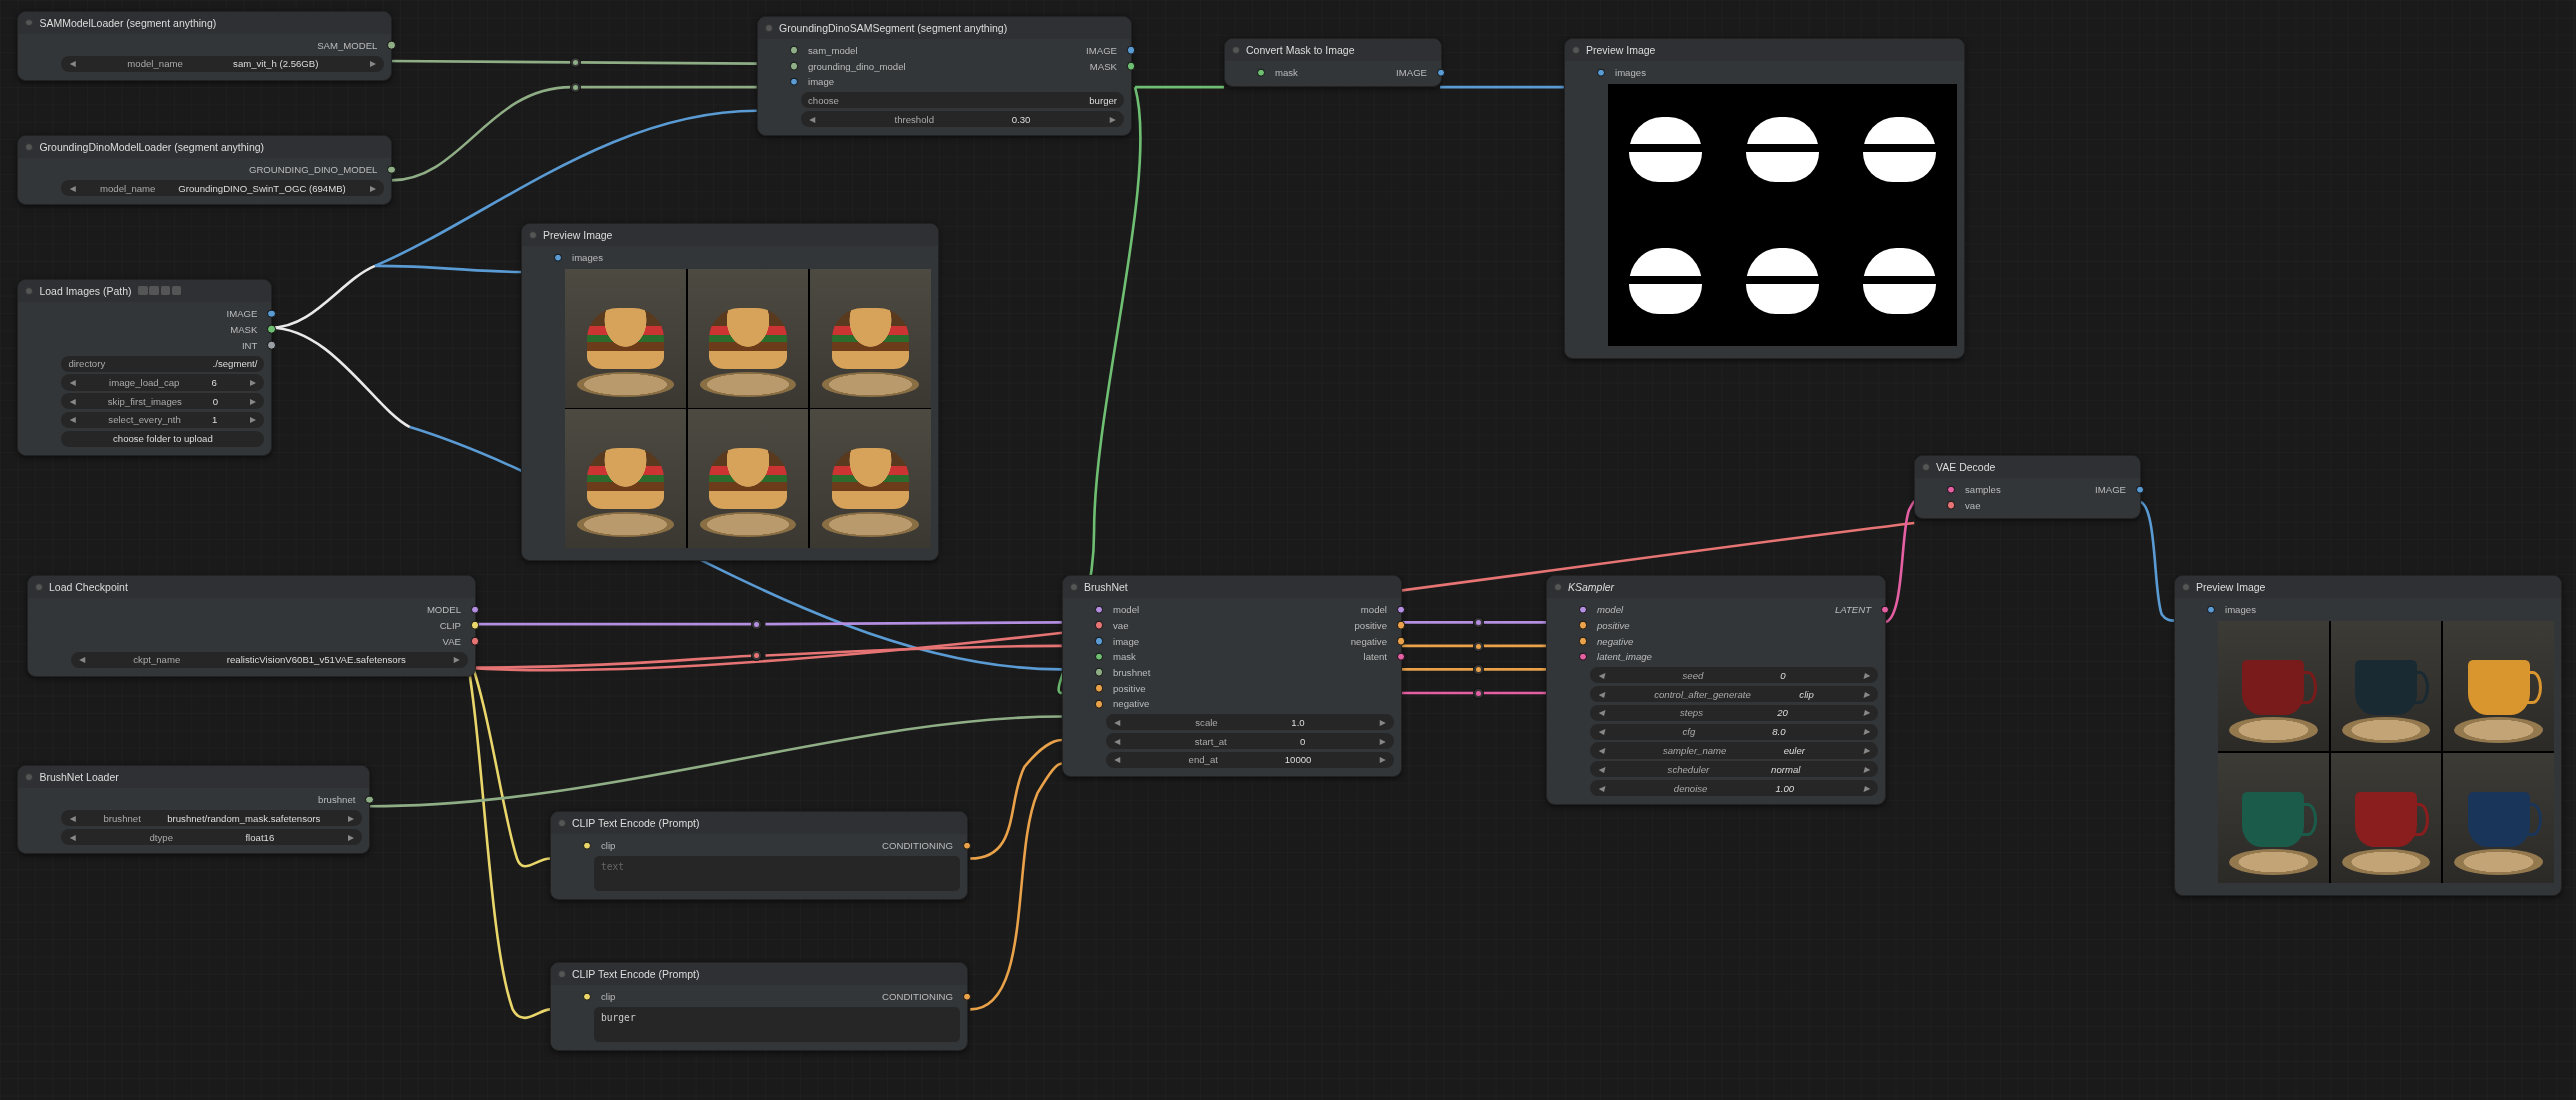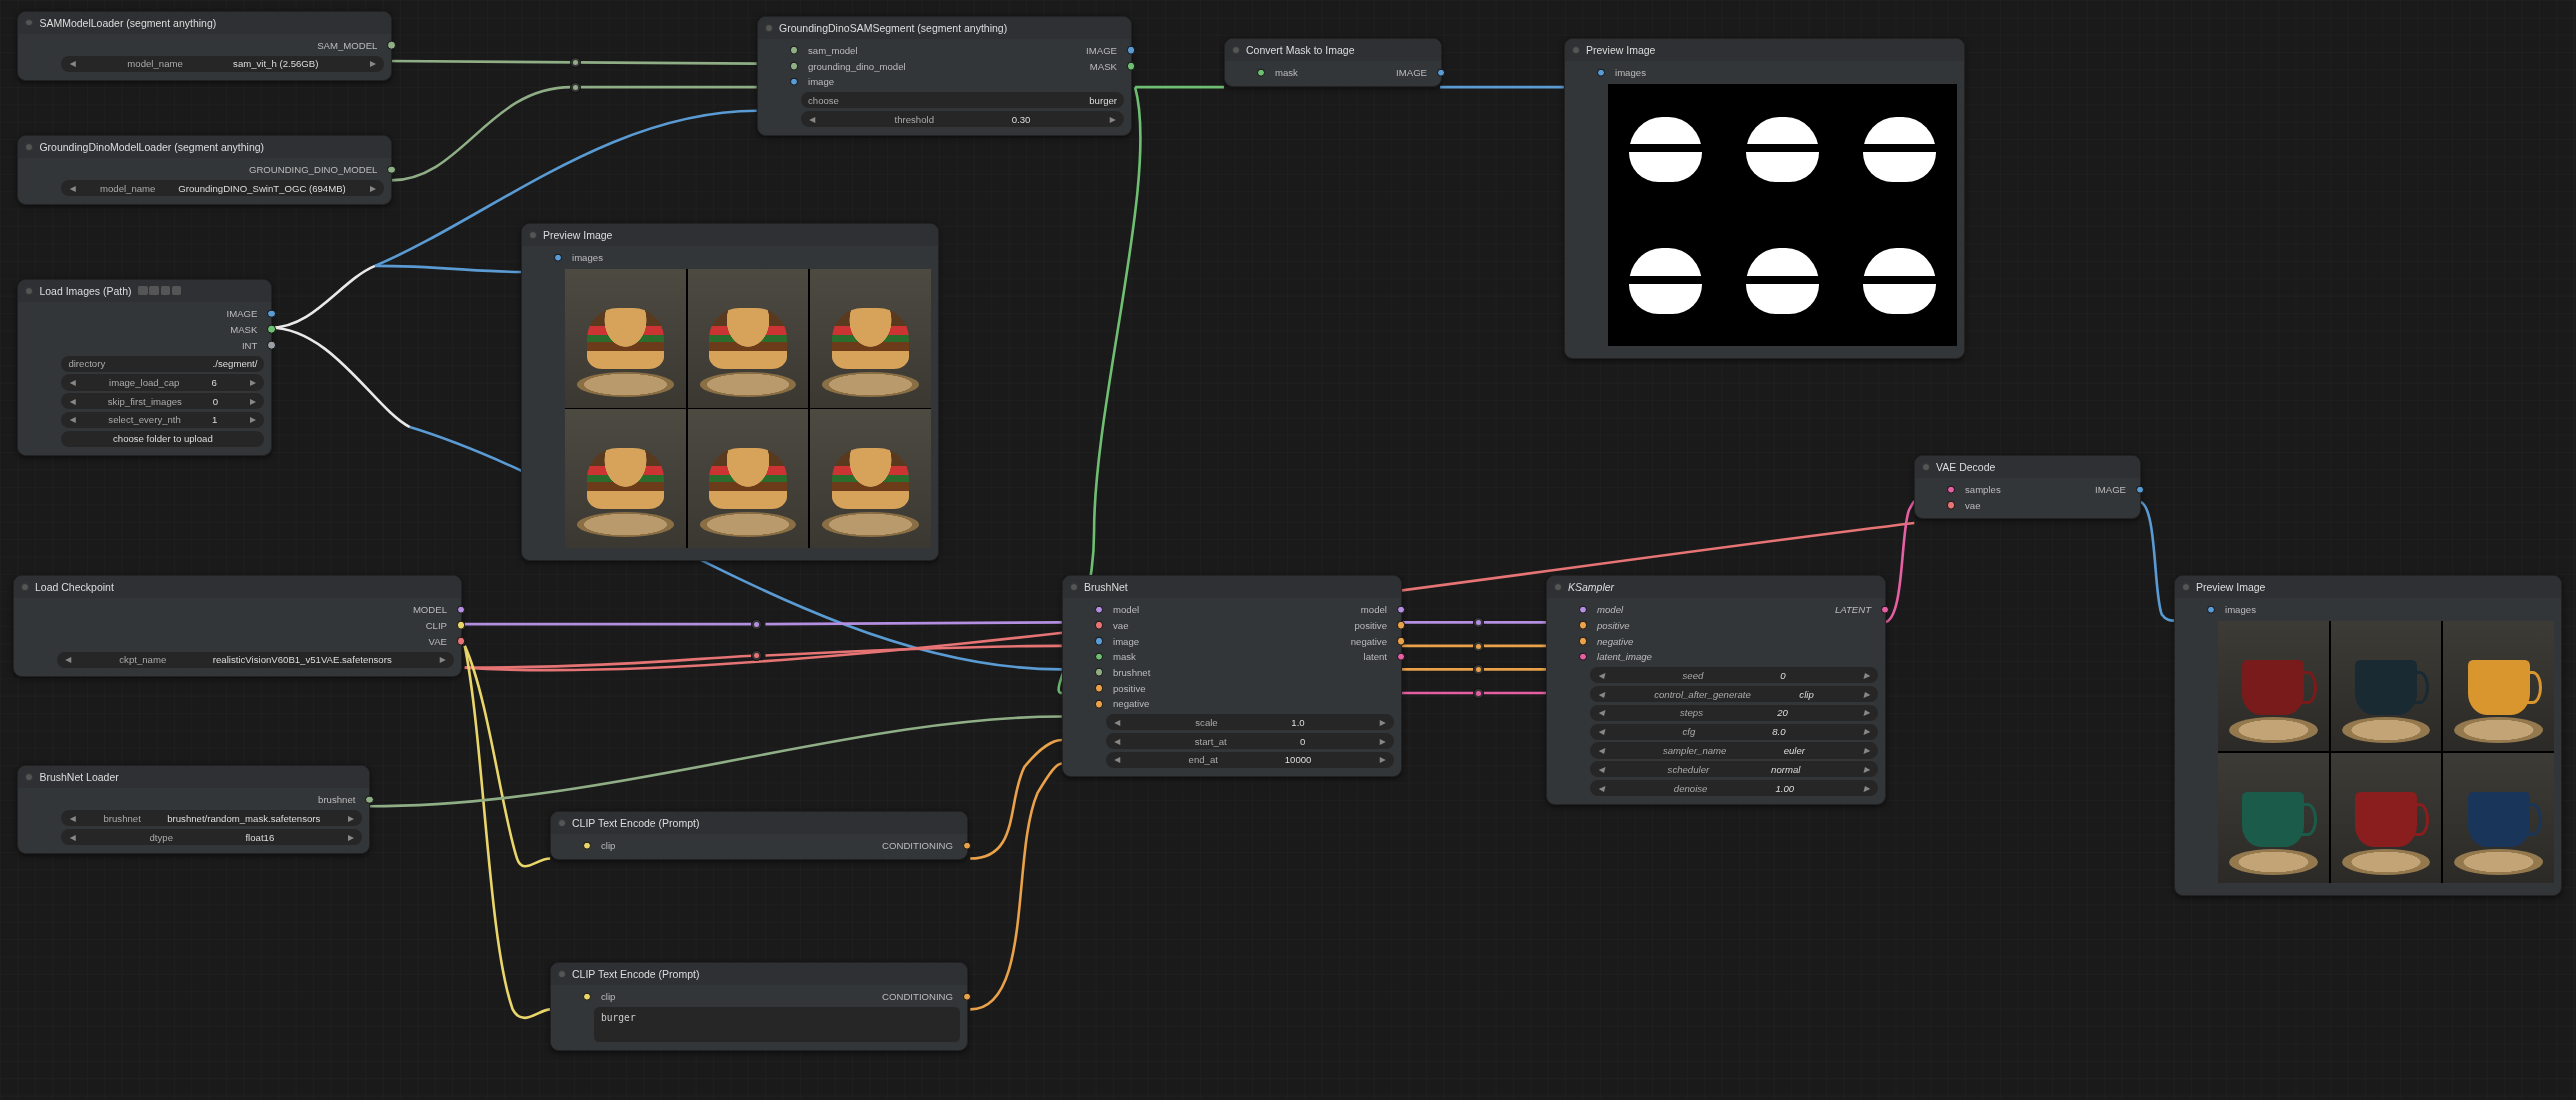--- a/index.html
+++ b/index.html
@@ -375,21 +375,21 @@
       <div class="burger"></div>
         <div class="burger"></div>
         <div class="burger"></div>
       <div class="burger"></div>
         <div class="burger"></div>
         <div class="burger"></div>
     </div>
   </div>
 </div>
 
-<div class="node" style="left:13px; top:575px; width:449px;">
+<div class="node" style="left:27px; top:575px; width:449px;">
   <div class="node-header">
     <span class="collapse-dot"></span>
     <span>Load Checkpoint</span>
   </div>
   <div class="node-body">
     <div class="port-row port-right">
         <span class="port-label">MODEL</span>
         <span class="port-dot" style="background:#b48ee0"></span>
       </div>
     <div class="port-row port-right">
@@ -443,20 +443,21 @@
     <div style="position:relative;">
       <div class="port-row port-left">
           <span class="port-dot" style="background:#e9d66b"></span>
           <span class="port-label">clip</span>
         </div>
       <div class="port-row port-right" style="position:absolute; top:0; right:0; width:60%;">
           <span class="port-label">CONDITIONING</span>
           <span class="port-dot" style="background:#e9a24a"></span>
         </div>
     </div>
+    <div class="textarea"><span style="color:#666">text</span></div>
   </div>
 </div>
 
 <div class="node" style="left:550px; top:962px; width:418px;">
   <div class="node-header">
     <span class="collapse-dot"></span>
     <span>CLIP Text Encode (Prompt)</span>
   </div>
   <div class="node-body">
     <div style="position:relative;">

